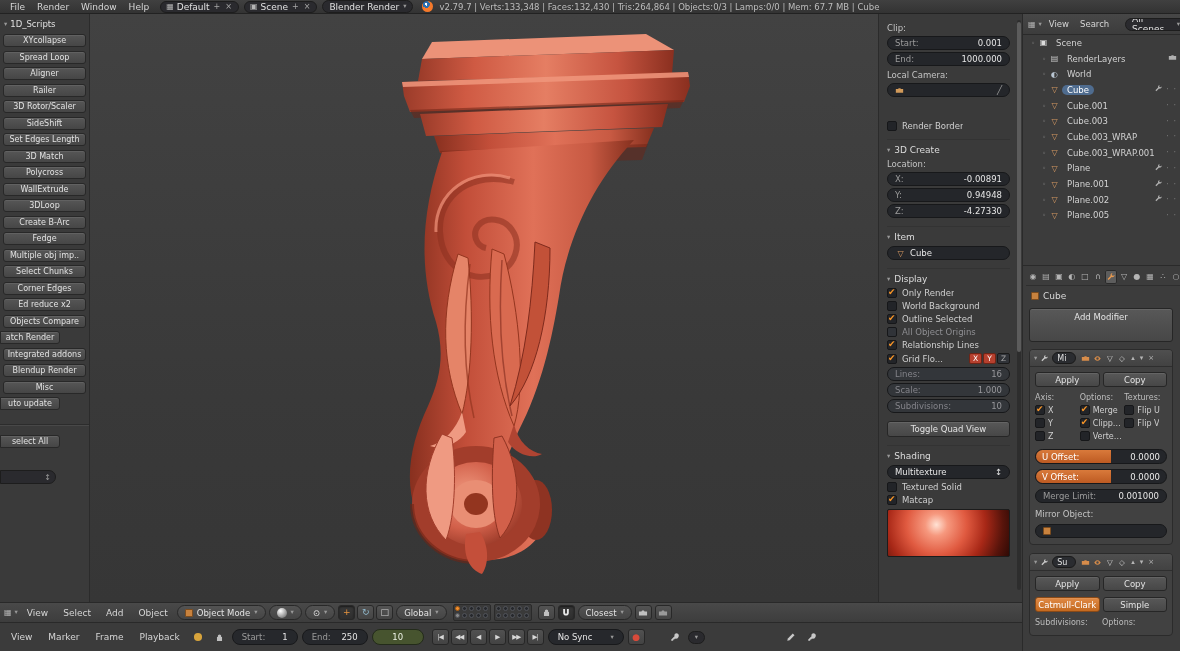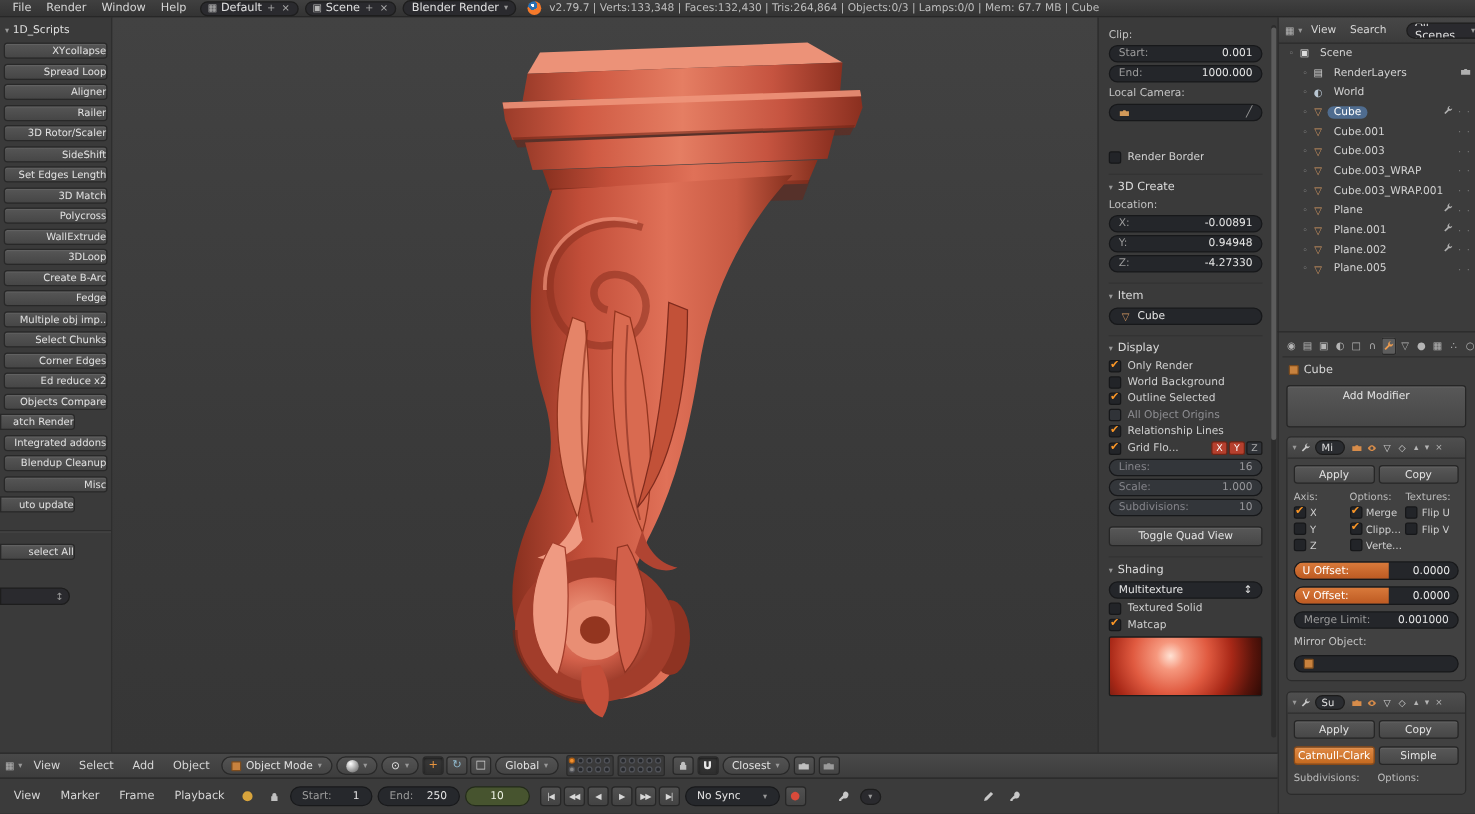--- a/index.html
+++ b/index.html
@@ -11,21 +11,21 @@
   .mini-ico{color:#b5b5b5;font-size:8px;display:inline-flex;align-items:center}
   .caret{font-size:6.5px;color:#999;line-height:1}
   .ddgroup{display:flex;align-items:center;height:12px;background:#2a2a2e;border:1px solid #1d1d1d;border-radius:7px;padding:0 5px;gap:3px;margin-left:5px;color:#e0e0e0}
   .gbtn{color:#a8a8a8;font-size:8px;padding:0 1px}
   .dd{display:inline-flex;align-items:center;height:13px;background:#2a2a2e;border:1px solid #1d1d1d;border-radius:7px;padding:0 6px;gap:4px;color:#e0e0e0}
   #blogo{width:11px;height:11px;border-radius:50%;background:radial-gradient(circle at 38% 30%,#ffffff 0 12%,#2a6fb0 13% 34%,#f5792a 35% 100%);margin-left:9px;flex:none}
   #stats{color:#bdbdbd;margin-left:6px;font-size:8.5px}
   
   #toolshelf{position:absolute;left:0;top:14px;width:90px;height:588px;background:#3a3a3a;border-right:1px solid #2b2b2b;padding-top:2px;overflow:hidden}
   .shelf-title{font-size:8.5px;color:#e0e0e0;padding:3px 4px 5px;display:flex;gap:3px;align-items:center}
-  .shelf-btn{height:13px;line-height:12px;margin:0 3px 3.5px;text-align:right;font-size:8px;color:#e2e2e2;background:linear-gradient(#565656,#464646);border:1px solid #282828;border-radius:3px;box-shadow:inset 0 1px 0 rgba(255,255,255,.07);overflow:hidden;white-space:nowrap}
+  .shelf-btn{height:13px;line-height:12px;margin:0 3px 3.5px;text-align:center;font-size:8px;color:#e2e2e2;background:linear-gradient(#565656,#464646);border:1px solid #282828;border-radius:3px;box-shadow:inset 0 1px 0 rgba(255,255,255,.07);overflow:hidden;white-space:nowrap}
   .shelf-btn.clipL{margin-left:0;width:60px;border-top-left-radius:0;border-bottom-left-radius:0}
   .shelf-sep{height:1px;background:#2c2c2c;box-shadow:0 1px 0 #484848;margin:14px 0 10px}
   .shelf-enum{width:56px;height:14px;background:#2a2a2e;border:1px solid #1d1d1d;border-radius:0 7px 7px 0;margin-top:22px;display:flex;align-items:center;justify-content:flex-end;padding:0 4px;color:#999;font-size:8px}
   
   #viewport{position:absolute;left:90px;top:14px;width:788px;height:588px;background:linear-gradient(#424242,#393939 65%,#363636)}
   
   #npanel{position:absolute;left:878px;top:14px;width:144px;height:588px;background:#3a3a3a;border-left:1px solid #2b2b2b;padding:5px 12px 0 8px;overflow:hidden}
   .np-lab{color:#c3c3c3;margin:4px 0 3px;font-size:8.5px}
   .field{display:flex;align-items:center;height:14px;background:#24262a;border:1px solid #17181a;border-radius:8px;padding:0 7px;margin-bottom:2px;color:#e6e6e6;font-size:8.5px;overflow:hidden;white-space:nowrap}
   .field .lab{color:#9b9b9b;margin-right:4px}
@@ -164,21 +164,21 @@
         <div class="shelf-btn">3DLoop</div>
         <div class="shelf-btn">Create B-Arc</div>
         <div class="shelf-btn">Fedge</div>
         <div class="shelf-btn">Multiple obj imp..</div>
         <div class="shelf-btn">Select Chunks</div>
         <div class="shelf-btn">Corner Edges</div>
         <div class="shelf-btn">Ed reduce x2</div>
         <div class="shelf-btn">Objects Compare</div>
         <div class="shelf-btn clipL">atch Render</div>
         <div class="shelf-btn">Integrated addons</div>
-        <div class="shelf-btn">Blendup Cleanup</div>
+        <div class="shelf-btn">Blendup Render</div>
         <div class="shelf-btn">Misc</div>
         <div class="shelf-btn clipL">uto update</div>
       </div>
     <div class="shelf-sep"></div>
     <div class="shelf-btn clipL">select All</div>
     <div class="shelf-enum">
       <span>↕</span>
     </div>
   </div>
 

